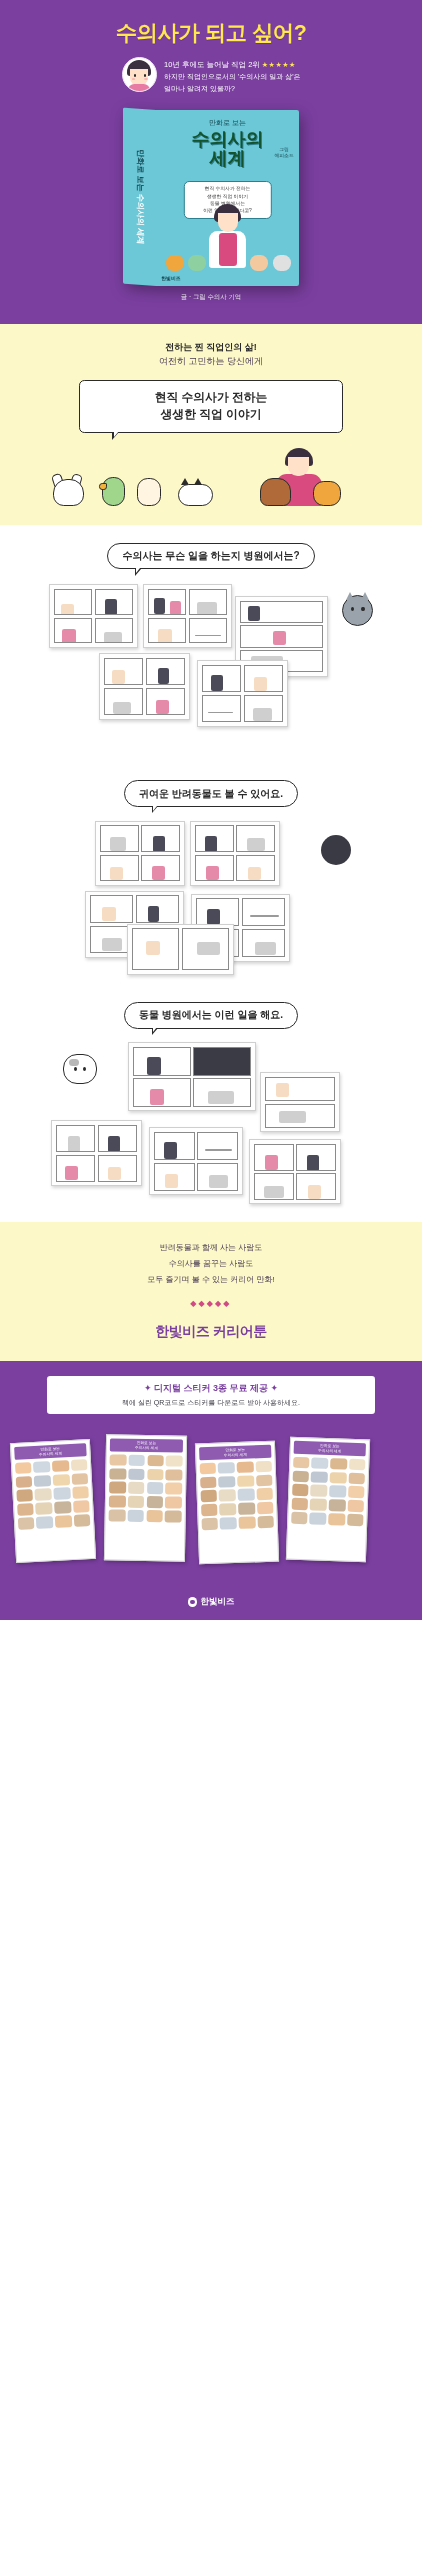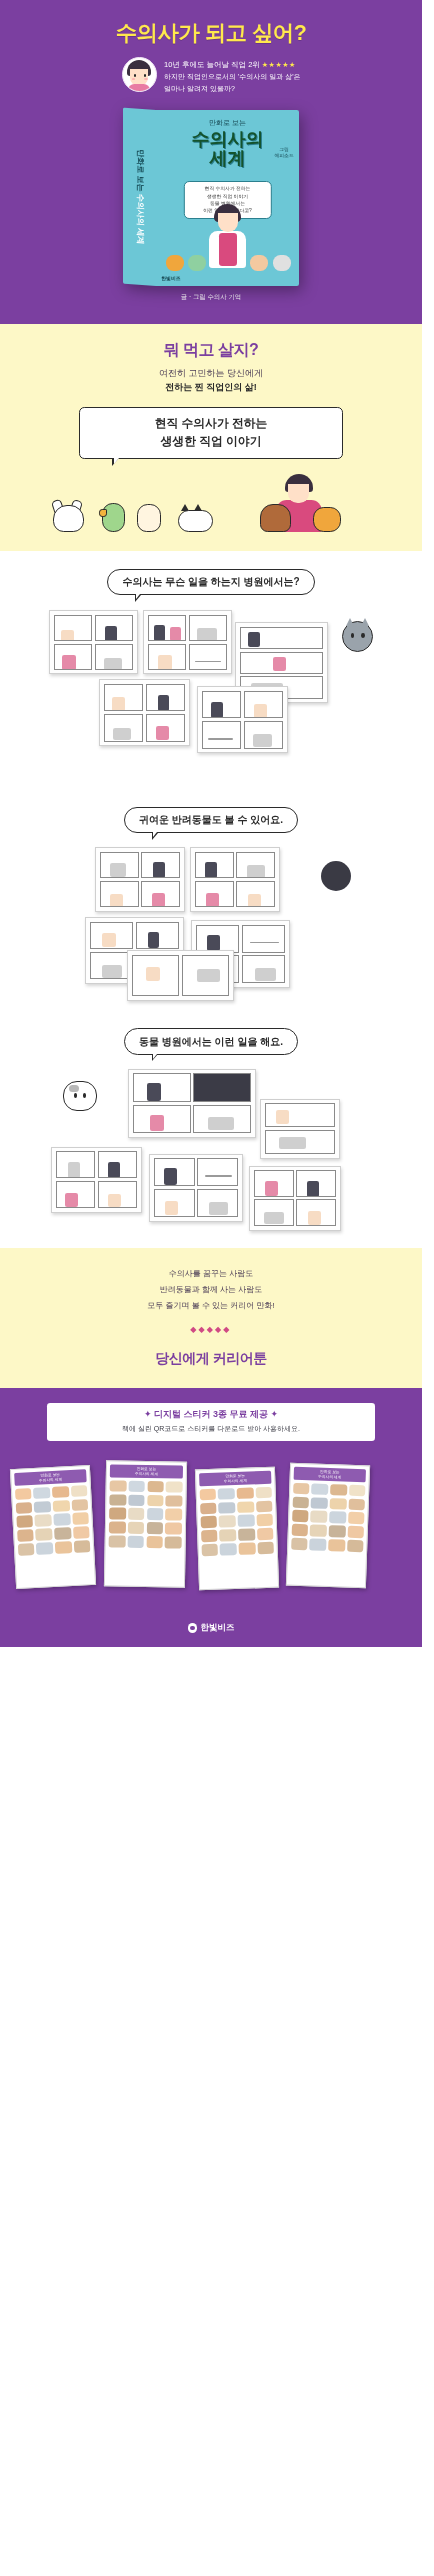--- a/index.html
+++ b/index.html
@@ -384,23 +384,22 @@
               <div class="c-face"></div>
           </div>
           <div class="cov-foot">한빛비즈</div>
         </div>
       </div>
       <div class="book-credit">글 · 그림 수의사 기억</div>
     </div>
   </section>
 
   <section class="sec-yellow">
-    <div class="y-title">뭐 먹고 살지?</div>
+    <div class="y-line"><b>전하는 찐 직업인의 삶!</b></div>
     <div class="y-line">여전히 고민하는 당신에게</div>
-    <div class="y-line"><b>전하는 찐 직업인의 삶!</b></div>
 
     <div class="banner">
       <div>현직 수의사가 전하는</div>
       <div>생생한 직업 이야기</div>
     </div>
 
     <div class="pet-row">
       <div class="pet pet-dog">
         <div class="ear l"></div>
           <div class="ear r"></div>
@@ -694,25 +693,25 @@
 
       <div class="mascot m-dog" style="position:absolute;left:63px;top:14px;">
         <div class="sp"></div>
           <div class="e l"></div>
           <div class="e r"></div>
       </div>
     </div>
   </section>
 
   <section class="closing">
+    <div>반려동물과 함께 사는 사람도</div>
     <div>수의사를 꿈꾸는 사람도</div>
-    <div>반려동물과 함께 사는 사람도</div>
     <div>모두 즐기며 볼 수 있는 커리어 만화!</div>
     <div class="diamonds">◆◆◆◆◆</div>
-    <div class="brand">당신에게 커리어툰</div>
+    <div class="brand">한빛비즈 커리어툰</div>
   </section>
 
   <section class="sec-sticker">
     <div class="stick-head">
       <div class="l1">✦ 디지털 스티커 3종 무료 제공 ✦</div>
       <div class="l2">책에 실린 QR코드로 스티커를 다운로드 받아 사용하세요.</div>
     </div>
 
     <div class="sheets">
       <div class="sheet" style="left:13px;top:15px;width:80px;height:120px;transform:rotate(-3deg);">

